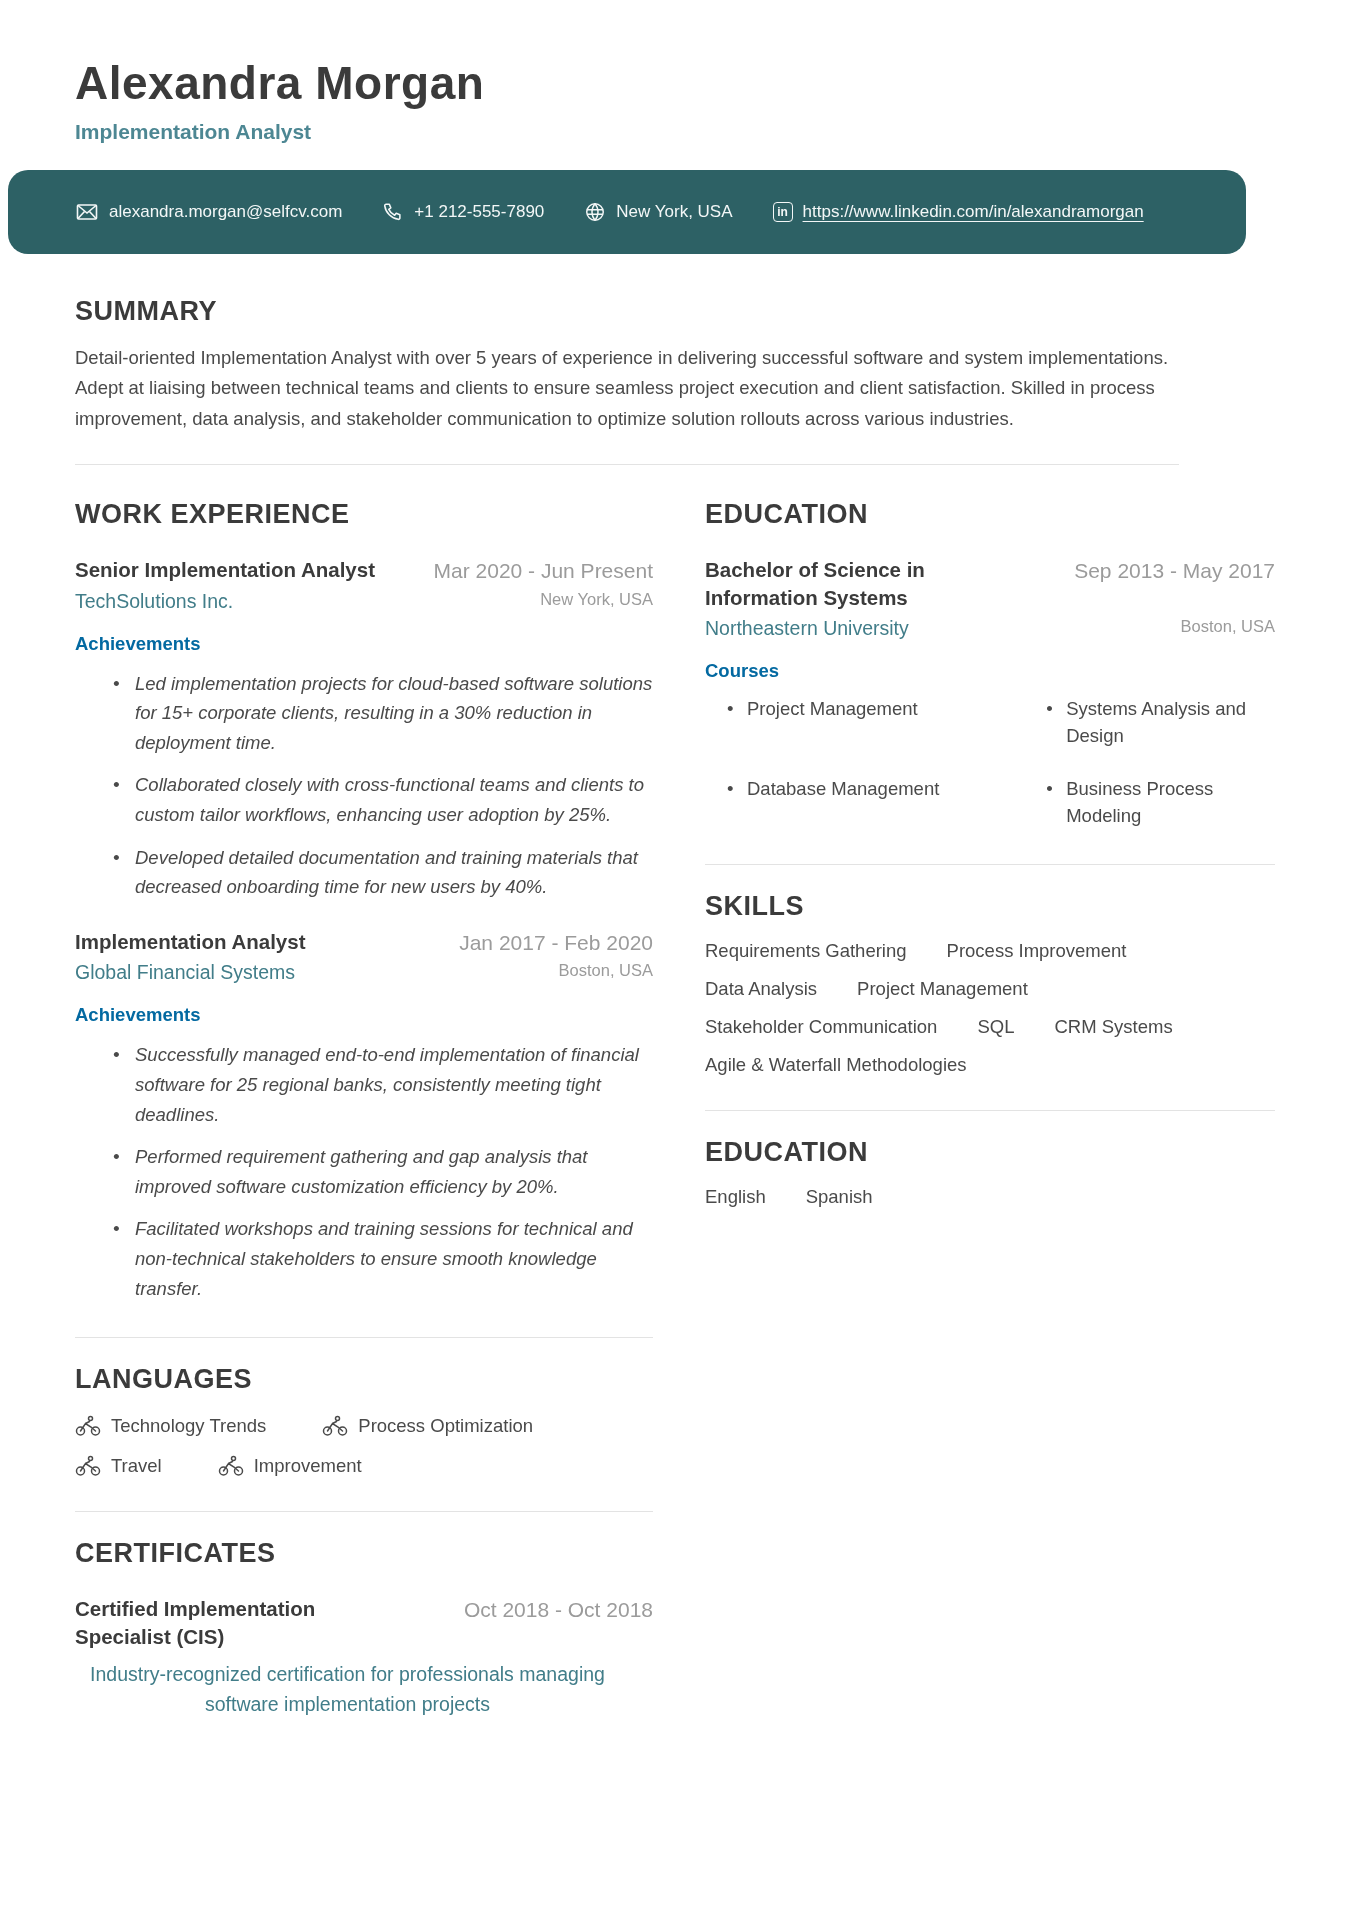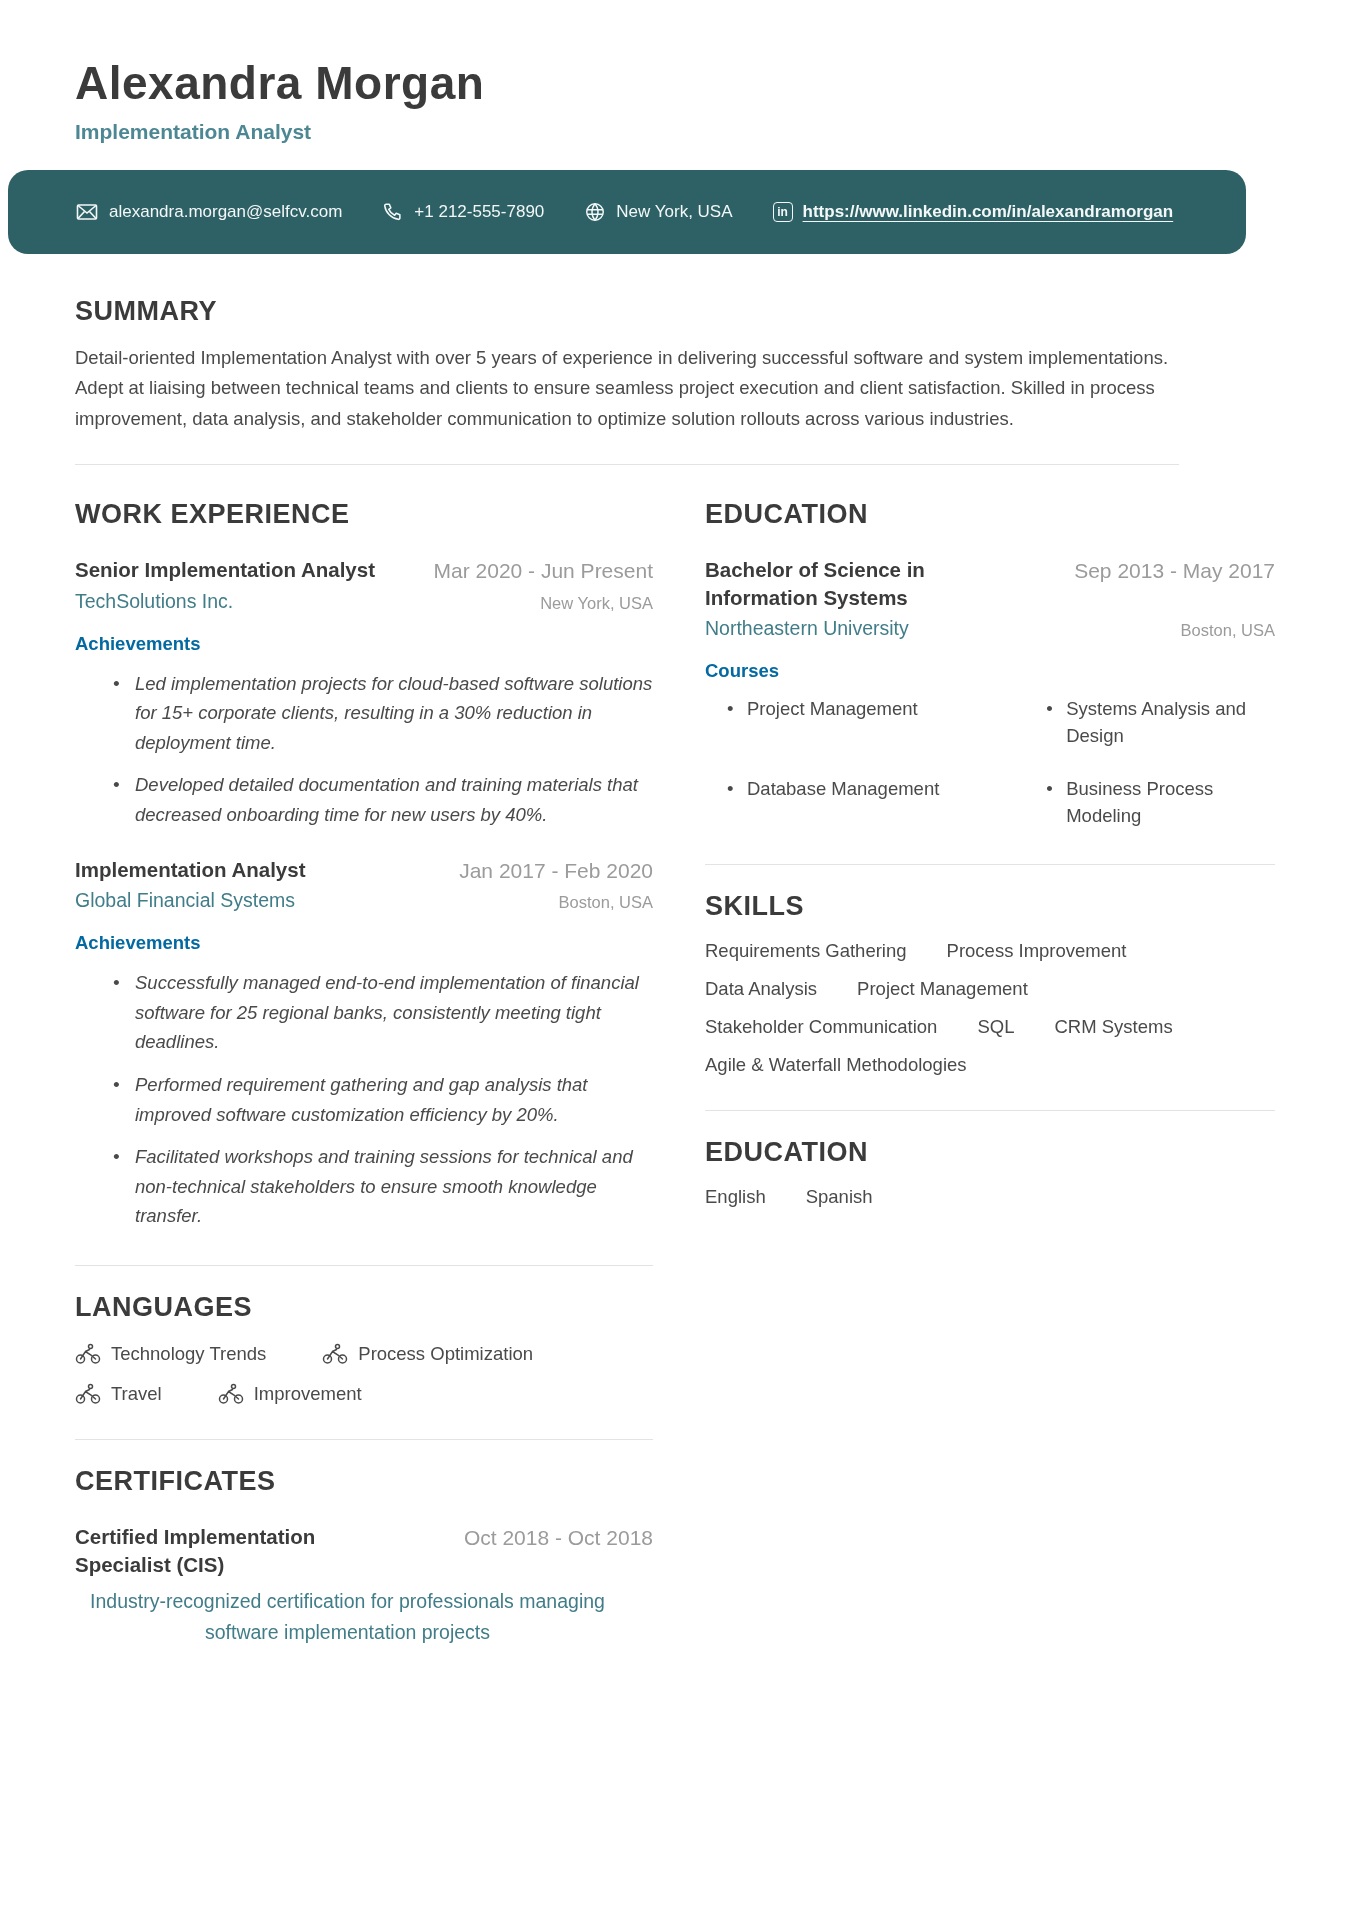--- a/index.html
+++ b/index.html
@@ -43,21 +43,21 @@
   .contact-item { display: flex; align-items: center; gap: 10px; font-size: 17px; white-space: nowrap; }
   .contact-item svg { display: block; }
   .linkedin-badge {
     width: 20px; height: 20px;
     border: 1.6px solid #f3f7f7;
     border-radius: 4px;
     font-size: 12px; font-weight: 700;
     display: flex; align-items: center; justify-content: center;
     line-height: 1;
   }
-  .contact-link { color: #f3f7f7; text-decoration: underline; text-underline-offset: 4px; font-weight: bold; }
+  .contact-link { color: #f3f7f7; text-decoration: underline; text-underline-offset: 4px; }
 
   
   .content { padding: 0 75px; }
   .section-heading {
     font-size: 27px;
     font-weight: 800;
     color: #3b3b3b;
     letter-spacing: 0.5px;
   }
   .summary-section { margin-top: 42px; }
@@ -78,21 +78,21 @@
   .entry { margin-top: 26px; }
   .entry-head { display: flex; justify-content: space-between; align-items: flex-start; }
   .entry-title {
     font-size: 20.5px;
     font-weight: 800;
     color: #3b3b3b;
     line-height: 1.35;
     max-width: 62%;
   }
   .entry-dates { font-size: 21px; color: #9b9b9b; white-space: nowrap; padding-top: 3px; }
-  .entry-sub { display: flex; justify-content: space-between; align-items: flex-end; margin-top: 6px; gap: 32px; }
+  .entry-sub { display: flex; justify-content: space-between; align-items: flex-start; margin-top: 6px; gap: 32px; }
   .entry-company { font-size: 19.5px; color: #417d89; }
   .entry-location { font-size: 16.5px; color: #9b9b9b; white-space: nowrap; }
   .sub-label { margin-top: 20px; font-size: 18.5px; font-weight: 700; color: #0369a1; }
 
   ul.bullets { list-style: none; margin-top: 14px; }
   ul.bullets li {
     position: relative;
     padding-left: 60px;
     font-size: 18.5px;
     line-height: 1.6;
@@ -200,20 +200,21 @@
             <div class="entry-title">Senior Implementation Analyst</div>
             <div class="entry-dates">Mar 2020 - Jun Present</div>
           </div>
           <div class="entry-sub">
             <div class="entry-company">TechSolutions Inc.</div>
             <div class="entry-location">New York, USA</div>
           </div>
           <div class="sub-label">Achievements</div>
           <ul class="bullets">
             <li>Led implementation projects for cloud-based software solutions for 15+ corporate clients, resulting in a 30% reduction in deployment time.</li>
+            <li>Collaborated closely with cross-functional teams and clients to custom tailor workflows, enhancing user adoption by 25%.</li>
             <li>Developed detailed documentation and training materials that decreased onboarding time for new users by 40%.</li>
           </ul>
         </div>
 
         <div class="entry">
           <div class="entry-head">
             <div class="entry-title">Implementation Analyst</div>
             <div class="entry-dates">Jan 2017 - Feb 2020</div>
           </div>
           <div class="entry-sub">

